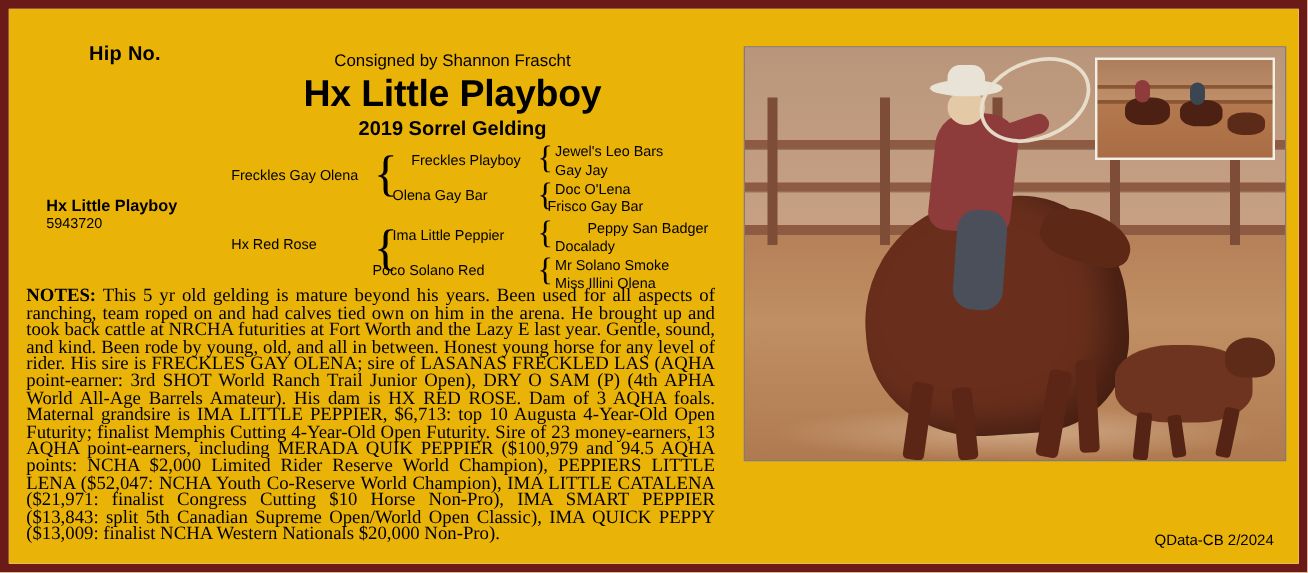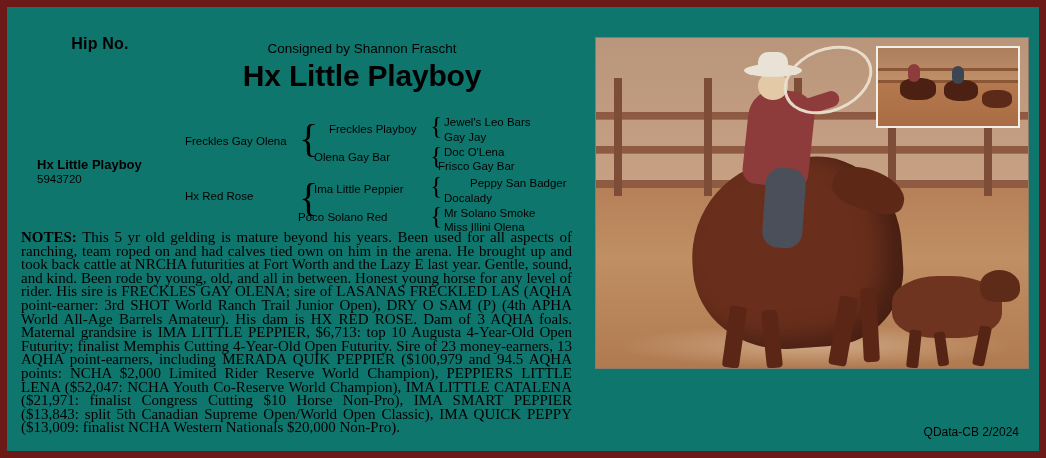--- a/index.html
+++ b/index.html
@@ -16,21 +16,21 @@
     height: 458px;
     box-sizing: border-box;
     background: #ffffff;
     border: 7px solid #6b1a17;
     overflow: hidden;
   }
   .inner {
     position: relative;
     width: 100%;
     height: 100%;
-    background: #0f766e;
+    background: #eab308;
   }
 
   
   .left-col {
     position: absolute;
     left: 0;
     top: 0;
     width: 578px;
     height: 100%;
   }
@@ -398,20 +398,21 @@
   <div class="inner">
 
     <div class="left-col">
 
       <div class="hip-block">
         <div class="hip-label">Hip No.</div>
       </div>
 
       <div class="consigned">Consigned by Shannon Frascht</div>
       <div class="horse-name">Hx Little Playboy</div>
+      <div class="horse-sub">2019 Sorrel Gelding</div>
 
       <div class="ped-name">Hx Little Playboy</div>
       <div class="ped-reg">5943720</div>
 
       <div class="ped-g1 sire">Freckles Gay Olena</div>
       <div class="ped-g1 dam">Hx Red Rose</div>
 
       <div class="brace b1">{</div>
       <div class="brace b2">{</div>
       <div class="brace b3">{</div>

